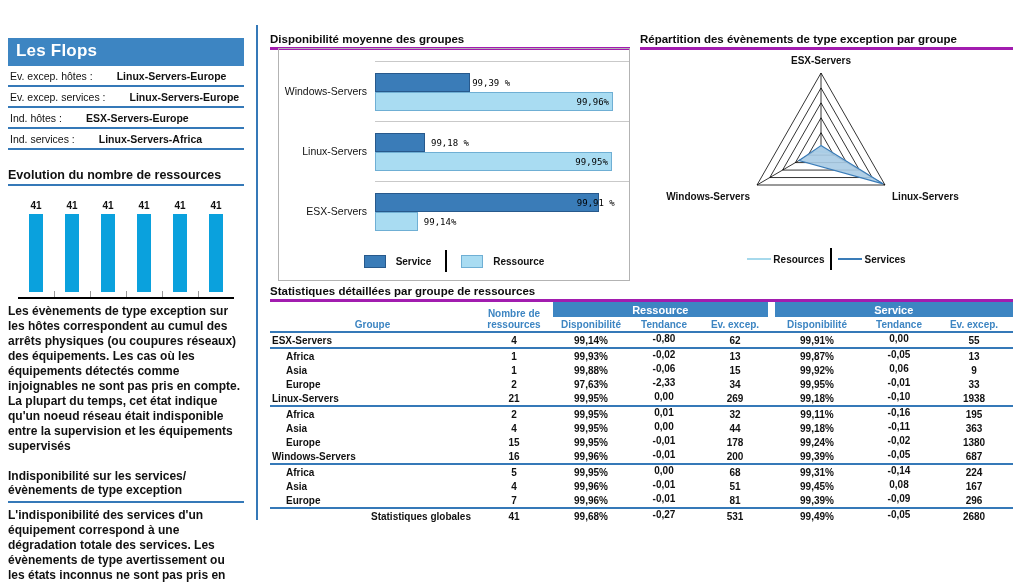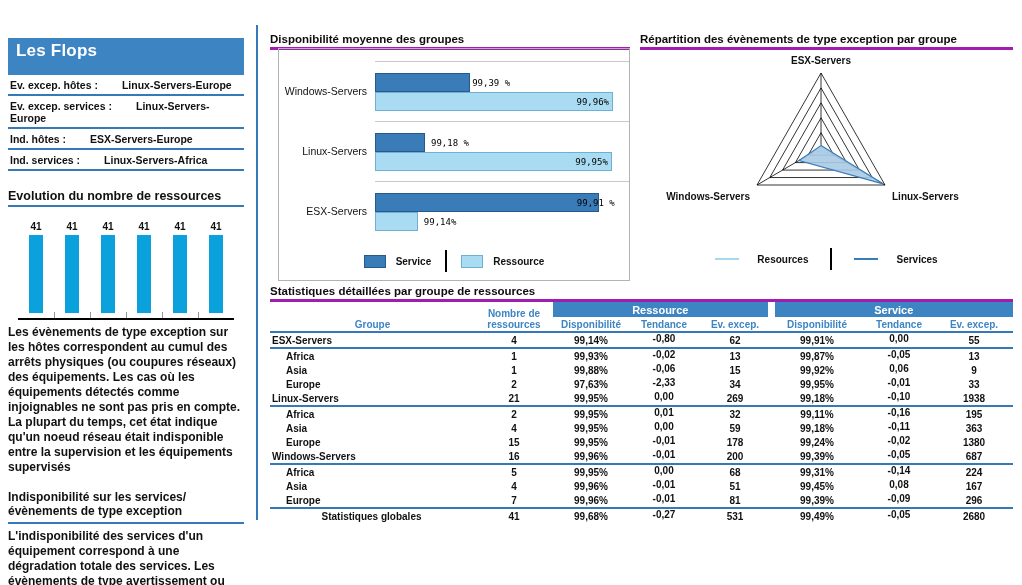--- a/index.html
+++ b/index.html
@@ -3,24 +3,24 @@
 <meta charset="utf-8">
 <style>
   * { margin:0; padding:0; box-sizing:border-box; }
   html,body { width:1022px; height:585px; background:#fff; overflow:hidden;
     font-family:"Liberation Sans", sans-serif; color:#111; }
   .page { position:relative; width:1022px; height:585px; }
 
   
   .sidebar { position:absolute; left:8px; top:38px; width:236px; }
   .flops-header { background:#3d85c2; color:#fff; font-size:17px; font-weight:700;
-    padding:3px 8px 14px 8px; letter-spacing:.2px; }
+    padding:3px 8px 5px 8px; letter-spacing:.2px; }
   .flop-item { border-bottom:2px solid #3579b8; padding:4px 2px 3px 2px;
     font-size:10.5px; }
-  .flop-label { font-weight:700; }
+  .flop-label { font-weight:400; }
   .flop-value { font-weight:700;margin-left:24px; }
   .side-sec-title { margin-top:18px; font-size:12.5px; font-weight:700;
     border-bottom:2px solid #3579b8; padding-bottom:2px; }
   .evo-chart { margin-top:6px; position:relative; height:100px; padding:0 10px; }
   .evo-cols { display:flex; height:100%; }
   .evo-col { flex:1; display:flex; flex-direction:column; align-items:center;
     justify-content:flex-end; height:100%; }
   .evo-val { font-size:10px; font-weight:700; margin-bottom:3px; }
   .evo-bar { width:14px; height:78px; }
   .evo-axis { position:relative; height:7px; margin:0 10px; border-bottom:2px solid #000; }
@@ -61,41 +61,41 @@
     gap:10px; margin-top:9px; }
   .legend-swatch { width:22px; height:13px; border:1px solid; }
   .legend-swatch.dark { background:#3a7cb8; border-color:#27598c; }
   .legend-swatch.light { background:#a9dcf2; border-color:#6fafd4; }
   .legend-text { font-size:10px; font-weight:700; }
   .legend-sep { width:2px; height:22px; background:#000; margin:0 4px; }
 
   
   .radar-wrap { position:absolute; left:640px; top:48px; width:373px; height:232px; }
   .radar-legend { display:flex; justify-content:center; align-items:center;
-    gap:18px; margin-top:36px; }
+    gap:2px; margin-top:36px; }
   .legend-line { width:24px; height:0; border-top:2px solid; }
   .legend-line.res { border-color:#a6d9ec; }
   .legend-line.svc { border-color:#3a7cb8; }
 
   
   .table-wrap { position:absolute; left:270px; top:302px; width:743px; }
   table { width:743px; border-collapse:collapse; table-layout:fixed; }
   td { font-size:10px; font-weight:700; padding:1.5px 2px; }
   .band { background:#3d85c2; color:#fff; text-align:center; font-size:11px; }
   .band-gap { border-right:7px solid #fff; }
   .h-groupe { color:#3d85c2; text-align:center; vertical-align:bottom; }
   .h-nombre { color:#3d85c2; text-align:center; vertical-align:bottom; line-height:1.1; }
   .sub-h { color:#3d85c2; text-align:center; }
   .line-b2 { border-bottom:2px solid #3579b8; }
   tr.grp td { border-bottom:2px solid #3579b8; }
   tr.global td { border-top:2px solid #3579b8; }
   td.c { text-align:center; }
   td.g-name { padding-left:2px; }
   td.g-name.indent { padding-left:16px; }
-  td.g-label-global { text-align:center; padding-right:4px; }
+  td.g-label-global { text-align:right; padding-right:4px; }
   .tend { position:relative; top:-2px; }
 </style>
 </head>
 <body>
 
 <div class="page">
 
   <div class="sidebar">
     <div class="flops-header">Les Flops</div>
     <div>
@@ -316,21 +316,21 @@
             <td class="c"><span>32</span></td>
             <td class="c"><span>99,11%</span></td>
             <td class="c"><span class="tend">-0,16</span></td>
             <td class="c"><span>195</span></td>
           </tr>
           <tr class="rgn">
             <td class="g-name indent">Asia</td>
             <td class="c"><span>4</span></td>
             <td class="c"><span>99,95%</span></td>
             <td class="c"><span class="tend">0,00</span></td>
-            <td class="c"><span>59</span></td>
+            <td class="c"><span>44</span></td>
             <td class="c"><span>99,18%</span></td>
             <td class="c"><span class="tend">-0,11</span></td>
             <td class="c"><span>363</span></td>
           </tr>
           <tr class="rgn">
             <td class="g-name indent">Europe</td>
             <td class="c"><span>15</span></td>
             <td class="c"><span>99,95%</span></td>
             <td class="c"><span class="tend">-0,01</span></td>
             <td class="c"><span>178</span></td>

